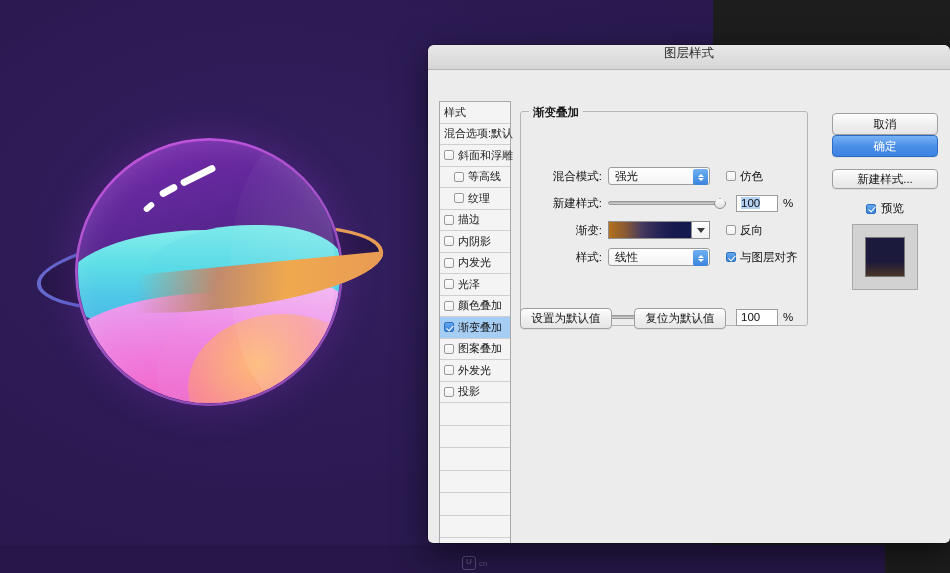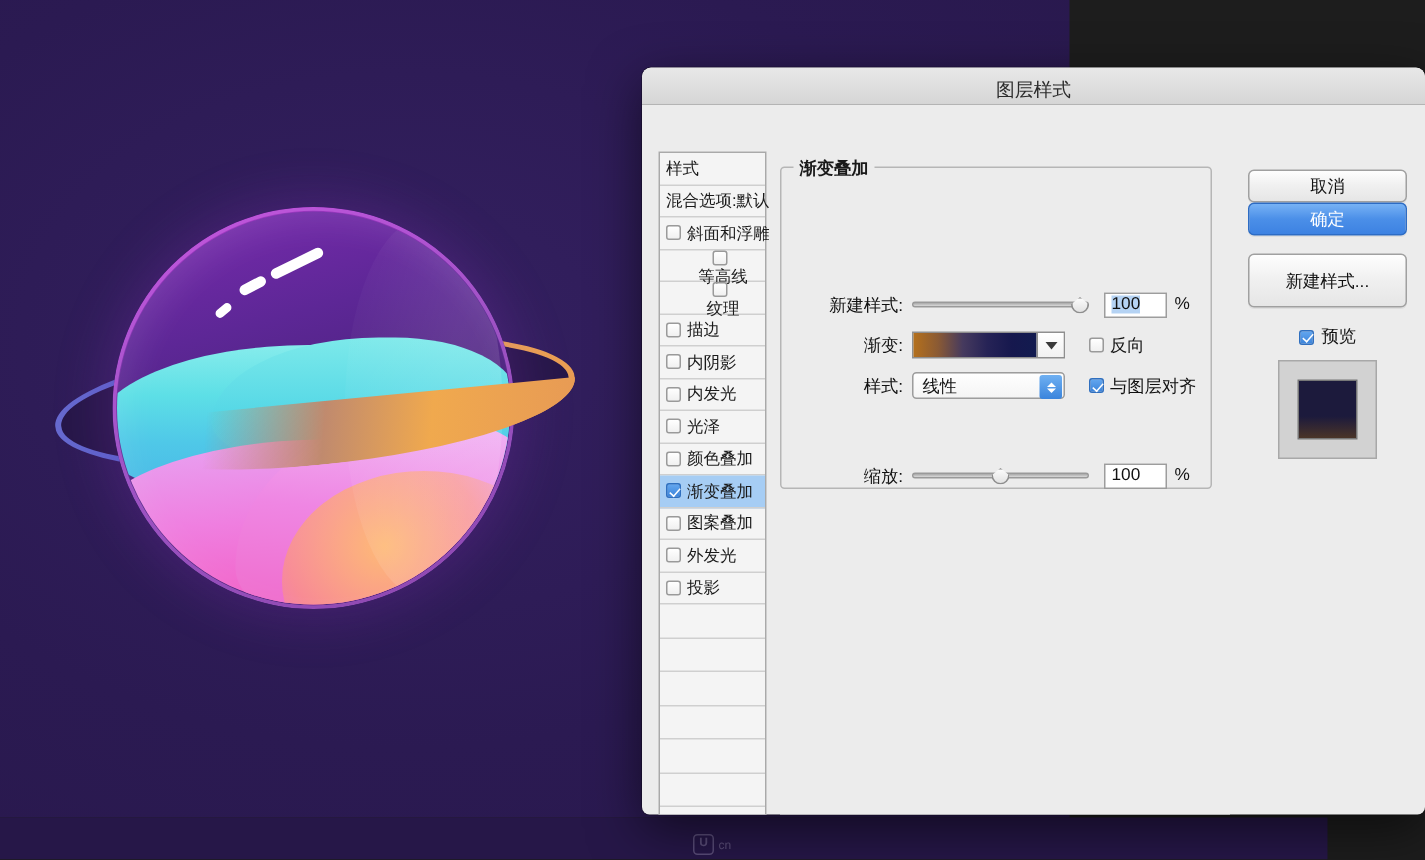--- a/index.html
+++ b/index.html
@@ -176,21 +176,21 @@
     box-shadow: 0 10px 34px rgba(0,0,0,.55), 0 0 0 .5px rgba(0,0,0,.35);
     font-size: 12px;
     color: #111;
     overflow: hidden;
   }
   .titlebar {
     height: 24px;
     background: linear-gradient(180deg, #e8e8e8 0%, #d6d6d6 100%);
     border-bottom: 1px solid #b4b4b4;
     display: flex;
-    align-items: flex-end;
+    align-items: flex-start;
     justify-content: center;
     border-radius: 6px 6px 0 0;
   }
   .title-text {
     font-size: 12.5px;
     color: #2b2b2b;
     font-weight: 500;
   }
   .dialog-body {
     position: relative;
@@ -213,21 +213,21 @@
     align-items: center;
     padding-left: 4px;
     border-bottom: 1px solid #cfcfcf;
     box-sizing: border-box;
     font-size: 11px;
     color: #1a1a1a;
     white-space: nowrap;
   }
   .side-item.header { font-size: 11px; }
   .side-item.sel { background: #a6cdf4; }
-  .side-item.indent { padding-left: 14px; flex-direction: column; }
+  .side-item.indent { padding-left: 14px; }
   .side-filler { border-bottom: 1px solid #cfcfcf; height: 21.5px; }
 
   
   .cb {
     width: 10px; height: 10px;
     border: 1px solid #9a9a9a;
     border-radius: 2px;
     background: linear-gradient(180deg,#fff,#f0f0f0);
     margin-right: 4px;
     flex: none;
@@ -565,20 +565,32 @@
         </div>
     </div>
 
     <div class="panel">
 
       <div class="group" id="grp-outer">
         <span class="group-title">渐变叠加</span>
       </div>
 
 
+      <div class="row" style="left:20px; top:65px;">
+        <span class="lbl" style="width:62px;">混合模式:</span>
+        <div class="select" style="width:102px; margin-left:6px;">
+          <span>强光</span>
+          <span class="stepper">
+              <i class="up"></i>
+              <i class="dn"></i>
+            </span>
+        </div>
+        <span class="cb" id="cb-dither" style="margin-left:16px;"></span>
+        <span class="lbl">仿色</span>
+      </div>
 
       <div class="row" style="left:20px; top:92px;">
         <span class="lbl" style="width:62px;">新建样式:</span>
         <div class="slider" style="width:118px; margin-left:6px;">
           <div class="track"></div>
           <div class="thumb" id="opacity-thumb" style="left: 106px;"></div>
         </div>
         <div class="numbox sel-text" style="width:42px; margin-left:10px;">
           <span>100</span>
         </div>
@@ -617,25 +629,29 @@
           <div class="track"></div>
           <div class="thumb" id="scale-thumb" style="left: 53px;"></div>
         </div>
         <div class="numbox" style="width:42px; margin-left:10px;">
           <span>100</span>
         </div>
         <span class="pct">%</span>
       </div>
     </div>
 
+    <div class="defaults">
+      <div class="btn" style="width:92px; height:21px;">设置为默认值</div>
+      <div class="btn" style="width:92px; height:21px;">复位为默认值</div>
+    </div>
 
     <div class="rightcol">
       <div class="btn" style="height:22px; margin-top:12px;">取消</div>
       <div class="btn primary" style="height:22px;">确定</div>
-      <div class="btn" style="height:36px; margin-top:12px;">新建样式...</div>
+      <div class="btn" style="height:20px; margin-top:12px;">新建样式...</div>
 
       <div class="preview-row">
         <span class="cb on" style="margin-right:5px;"></span>
         <span>预览</span>
       </div>
 
       <div class="preview-box">
         <div class="preview-swatch" id="preview-swatch" style="background: linear-gradient(rgb(28, 26, 60) 0%, rgb(28, 26, 60) 62%, rgb(74, 52, 40) 100%);"></div>
       </div>
     </div>

